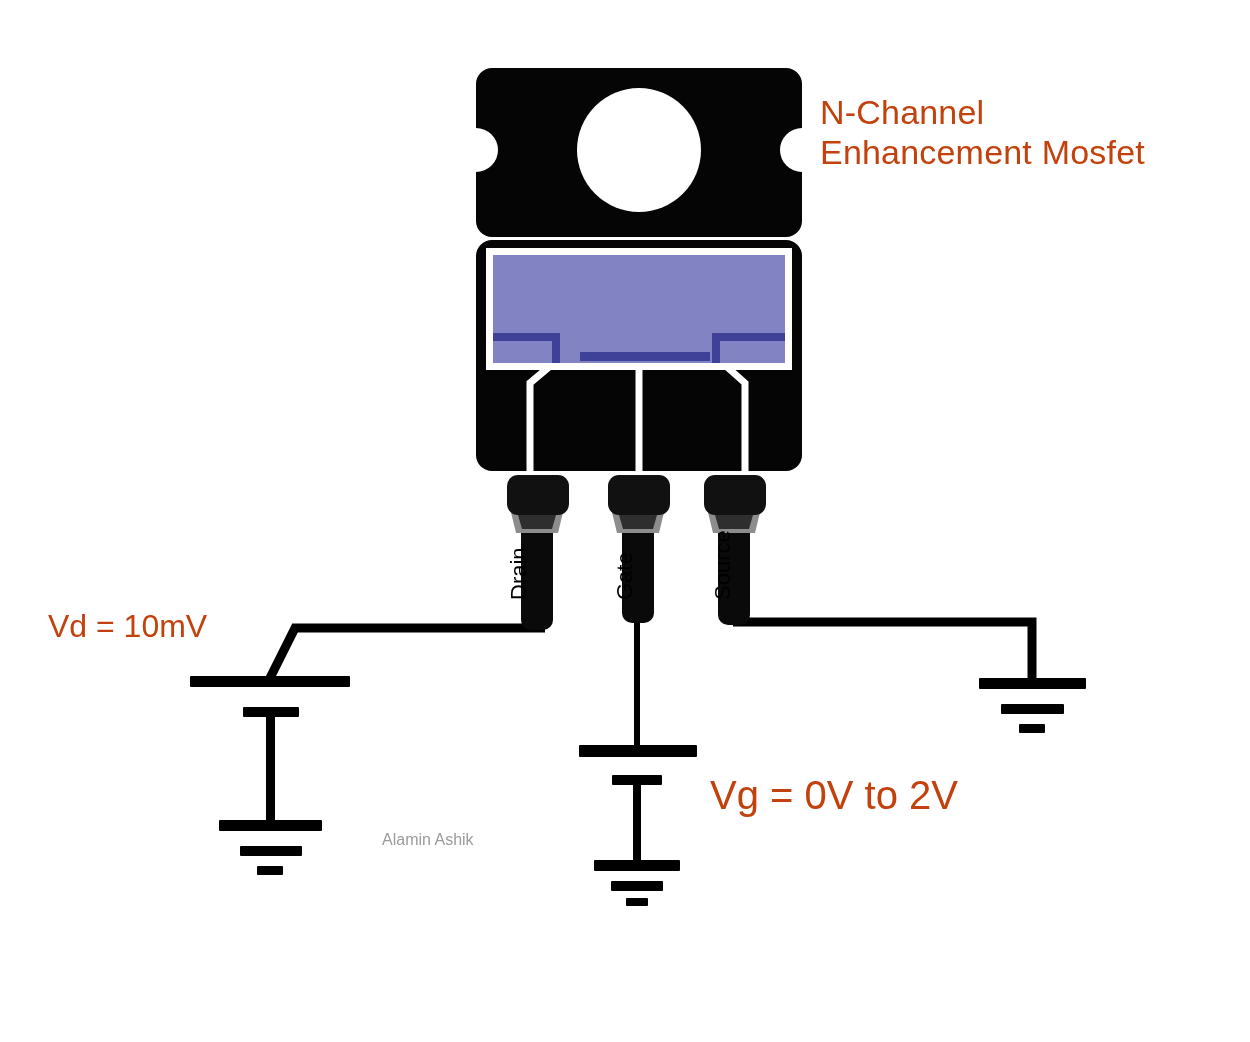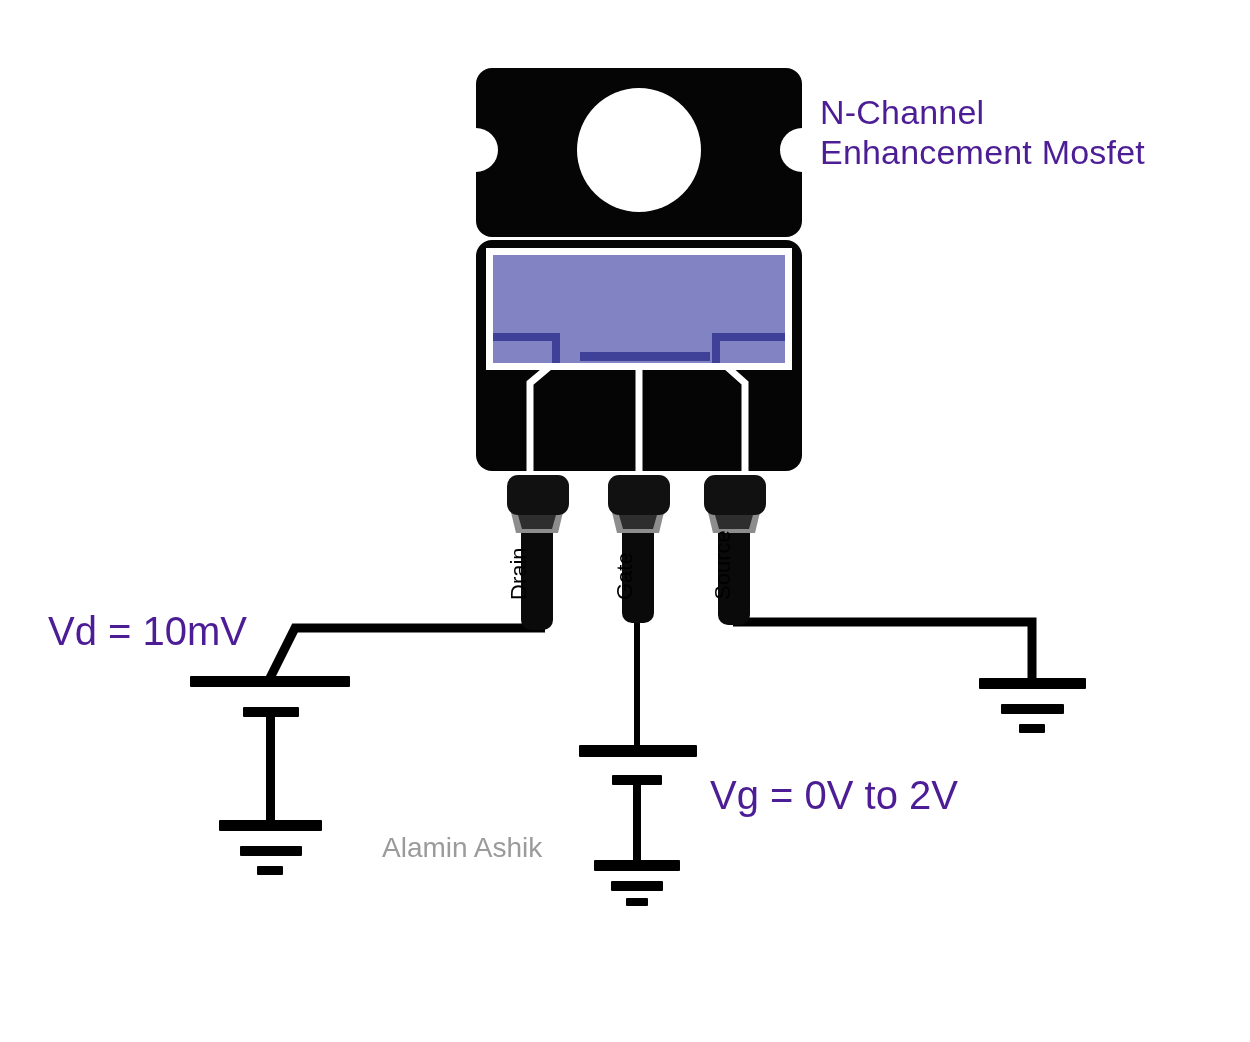--- a/index.html
+++ b/index.html
@@ -22,45 +22,45 @@
   }
   #diagram {
     position: absolute;
     left: 0;
     top: 0;
     width: 1250px;
     height: 1042px;
   }
   .txt {
     position: absolute;
-    color: #4c1d95;
+    color: #c2410c;
     white-space: pre;
     line-height: 1.18;
   }
   #title-text {
     left: 820px;
     top: 92px;
     font-size: 34px;
     letter-spacing: 0.2px;
   }
   #vd-label {
     left: 48px;
     top: 608px;
-    font-size: 40px;
+    font-size: 32px;
   }
   #vg-label {
     left: 666px;
     top: 772px;
     font-size: 40px;
     margin-left: 44px;
   }
   #credit-text {
     left: 382px;
     top: 831px;
-    font-size: 28px;
+    font-size: 16px;
     color: #9b9b9b;
   }
   .pinlabel {
     position: absolute;
     font-size: 22px;
     color: #000000;
     white-space: nowrap;
     transform-origin: 0 0;
     transform: rotate(-90deg);
   }

